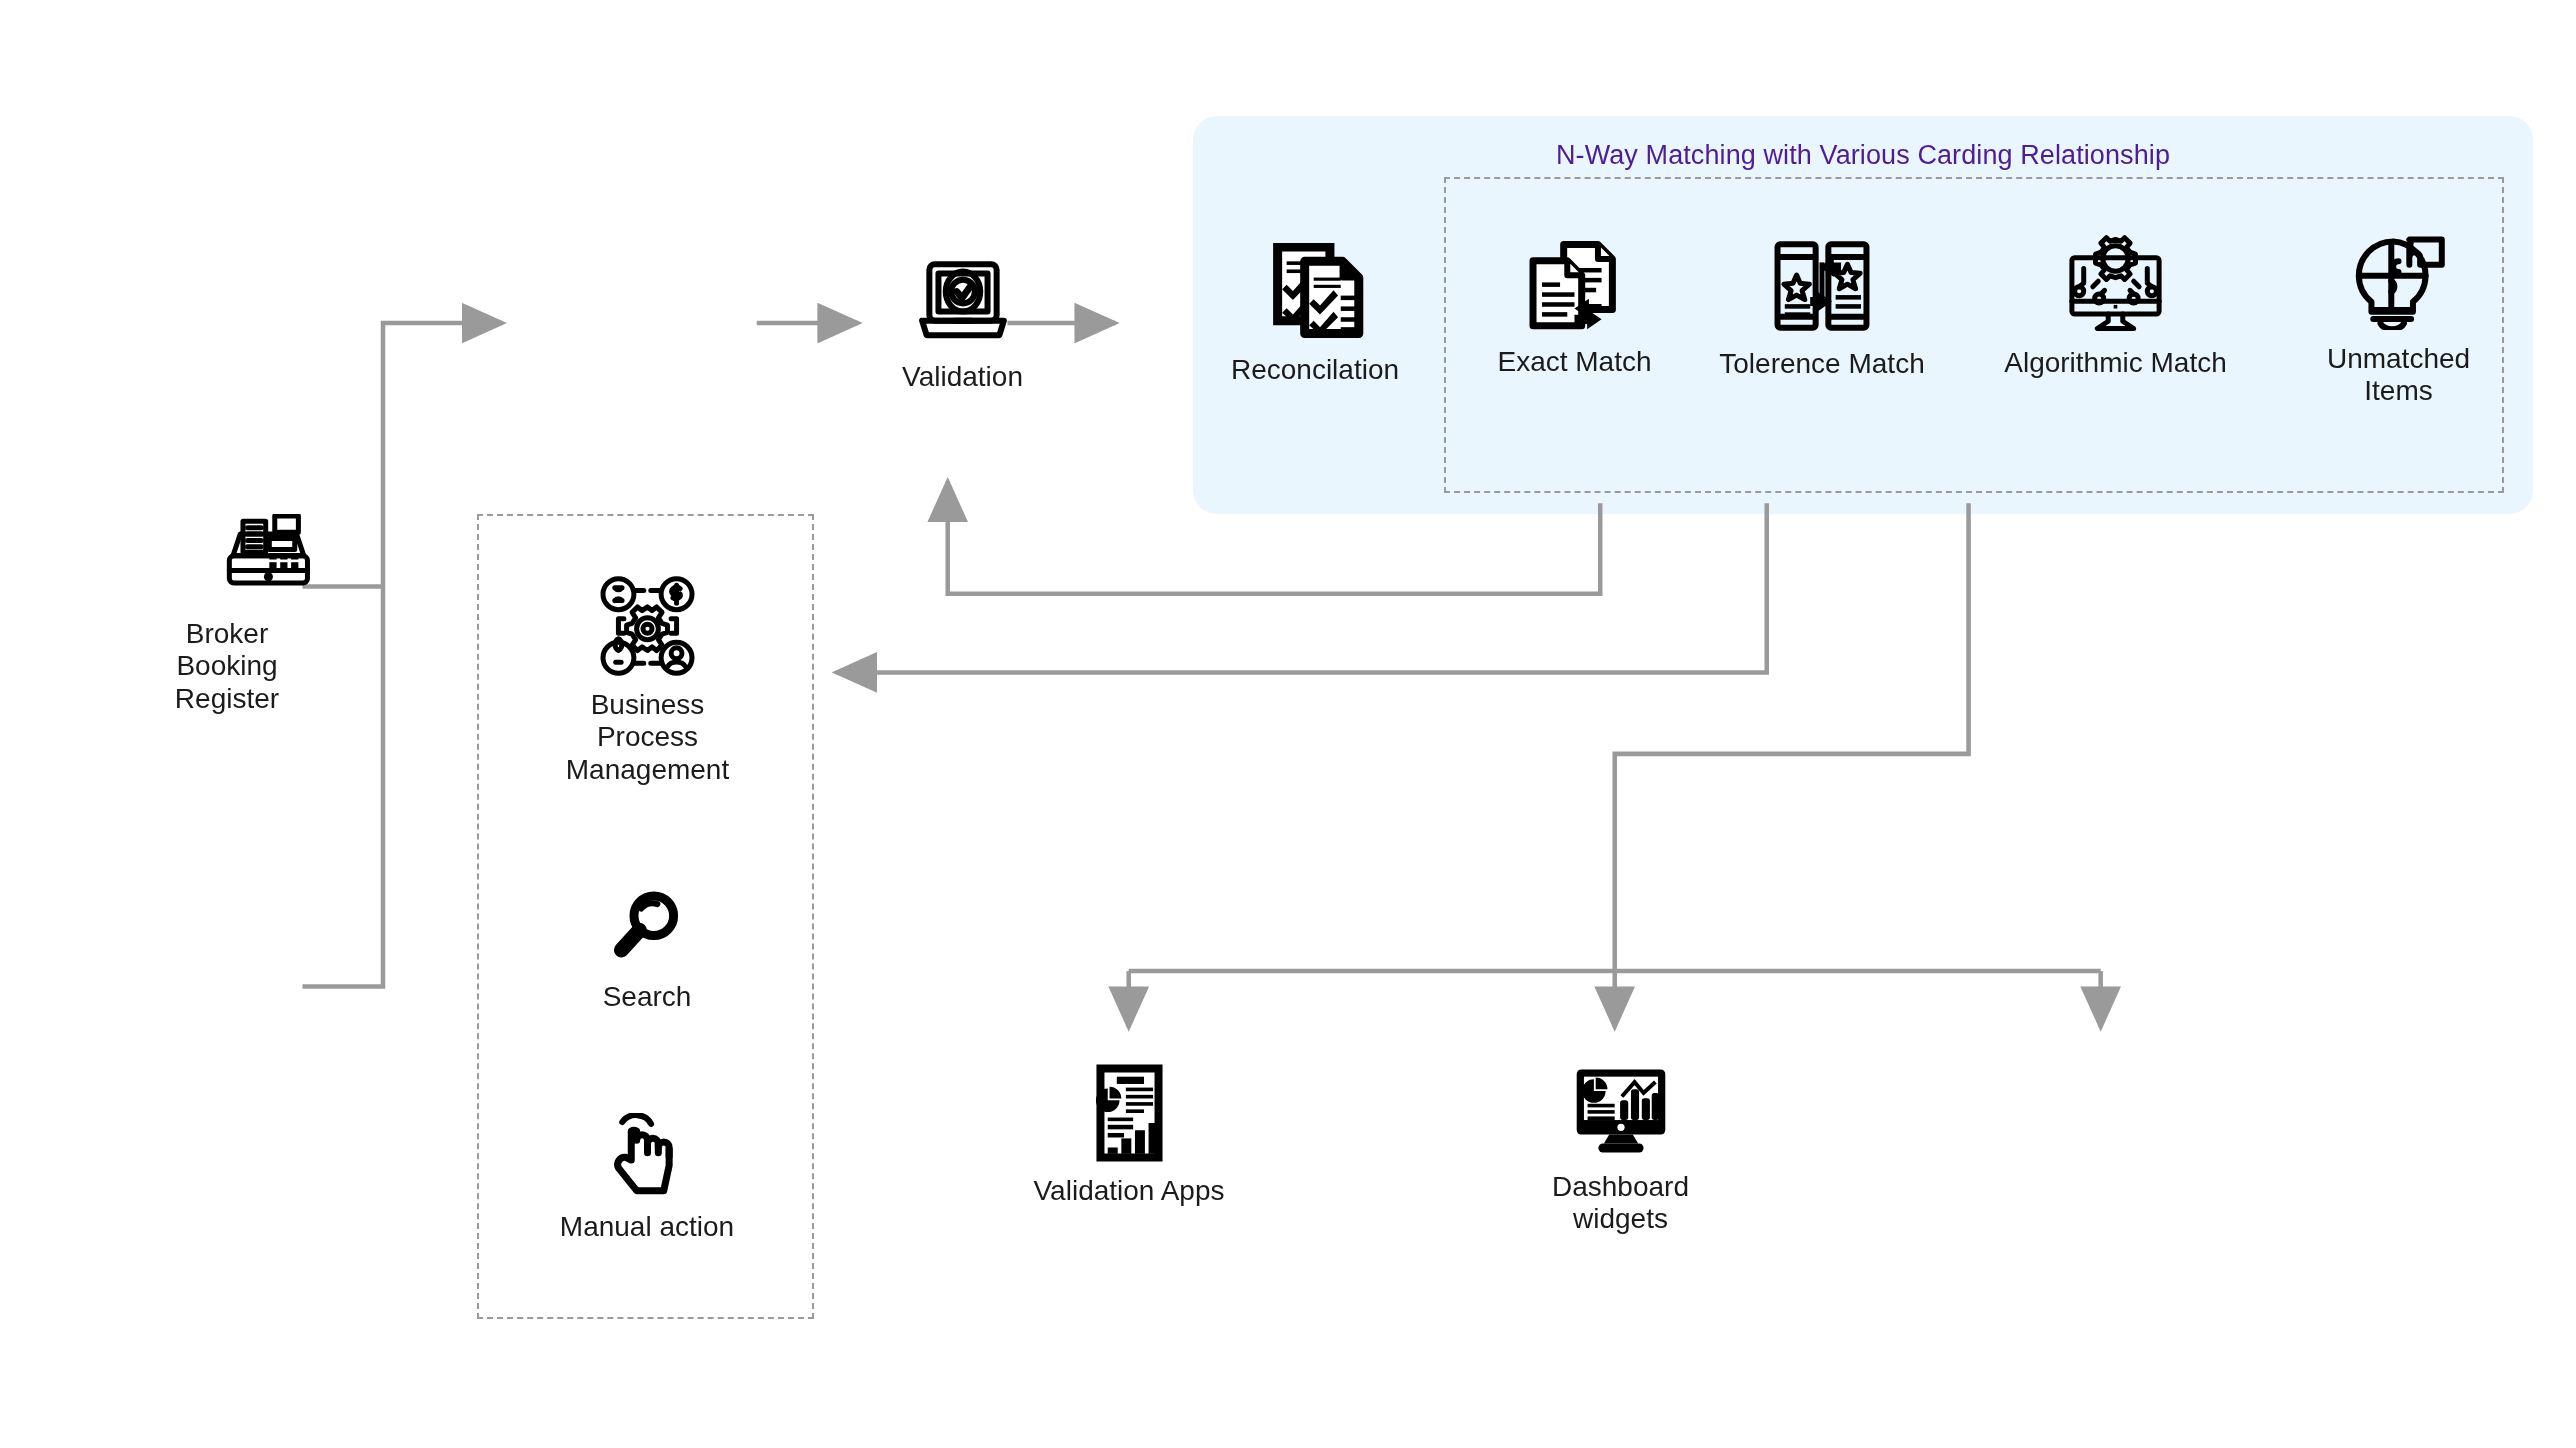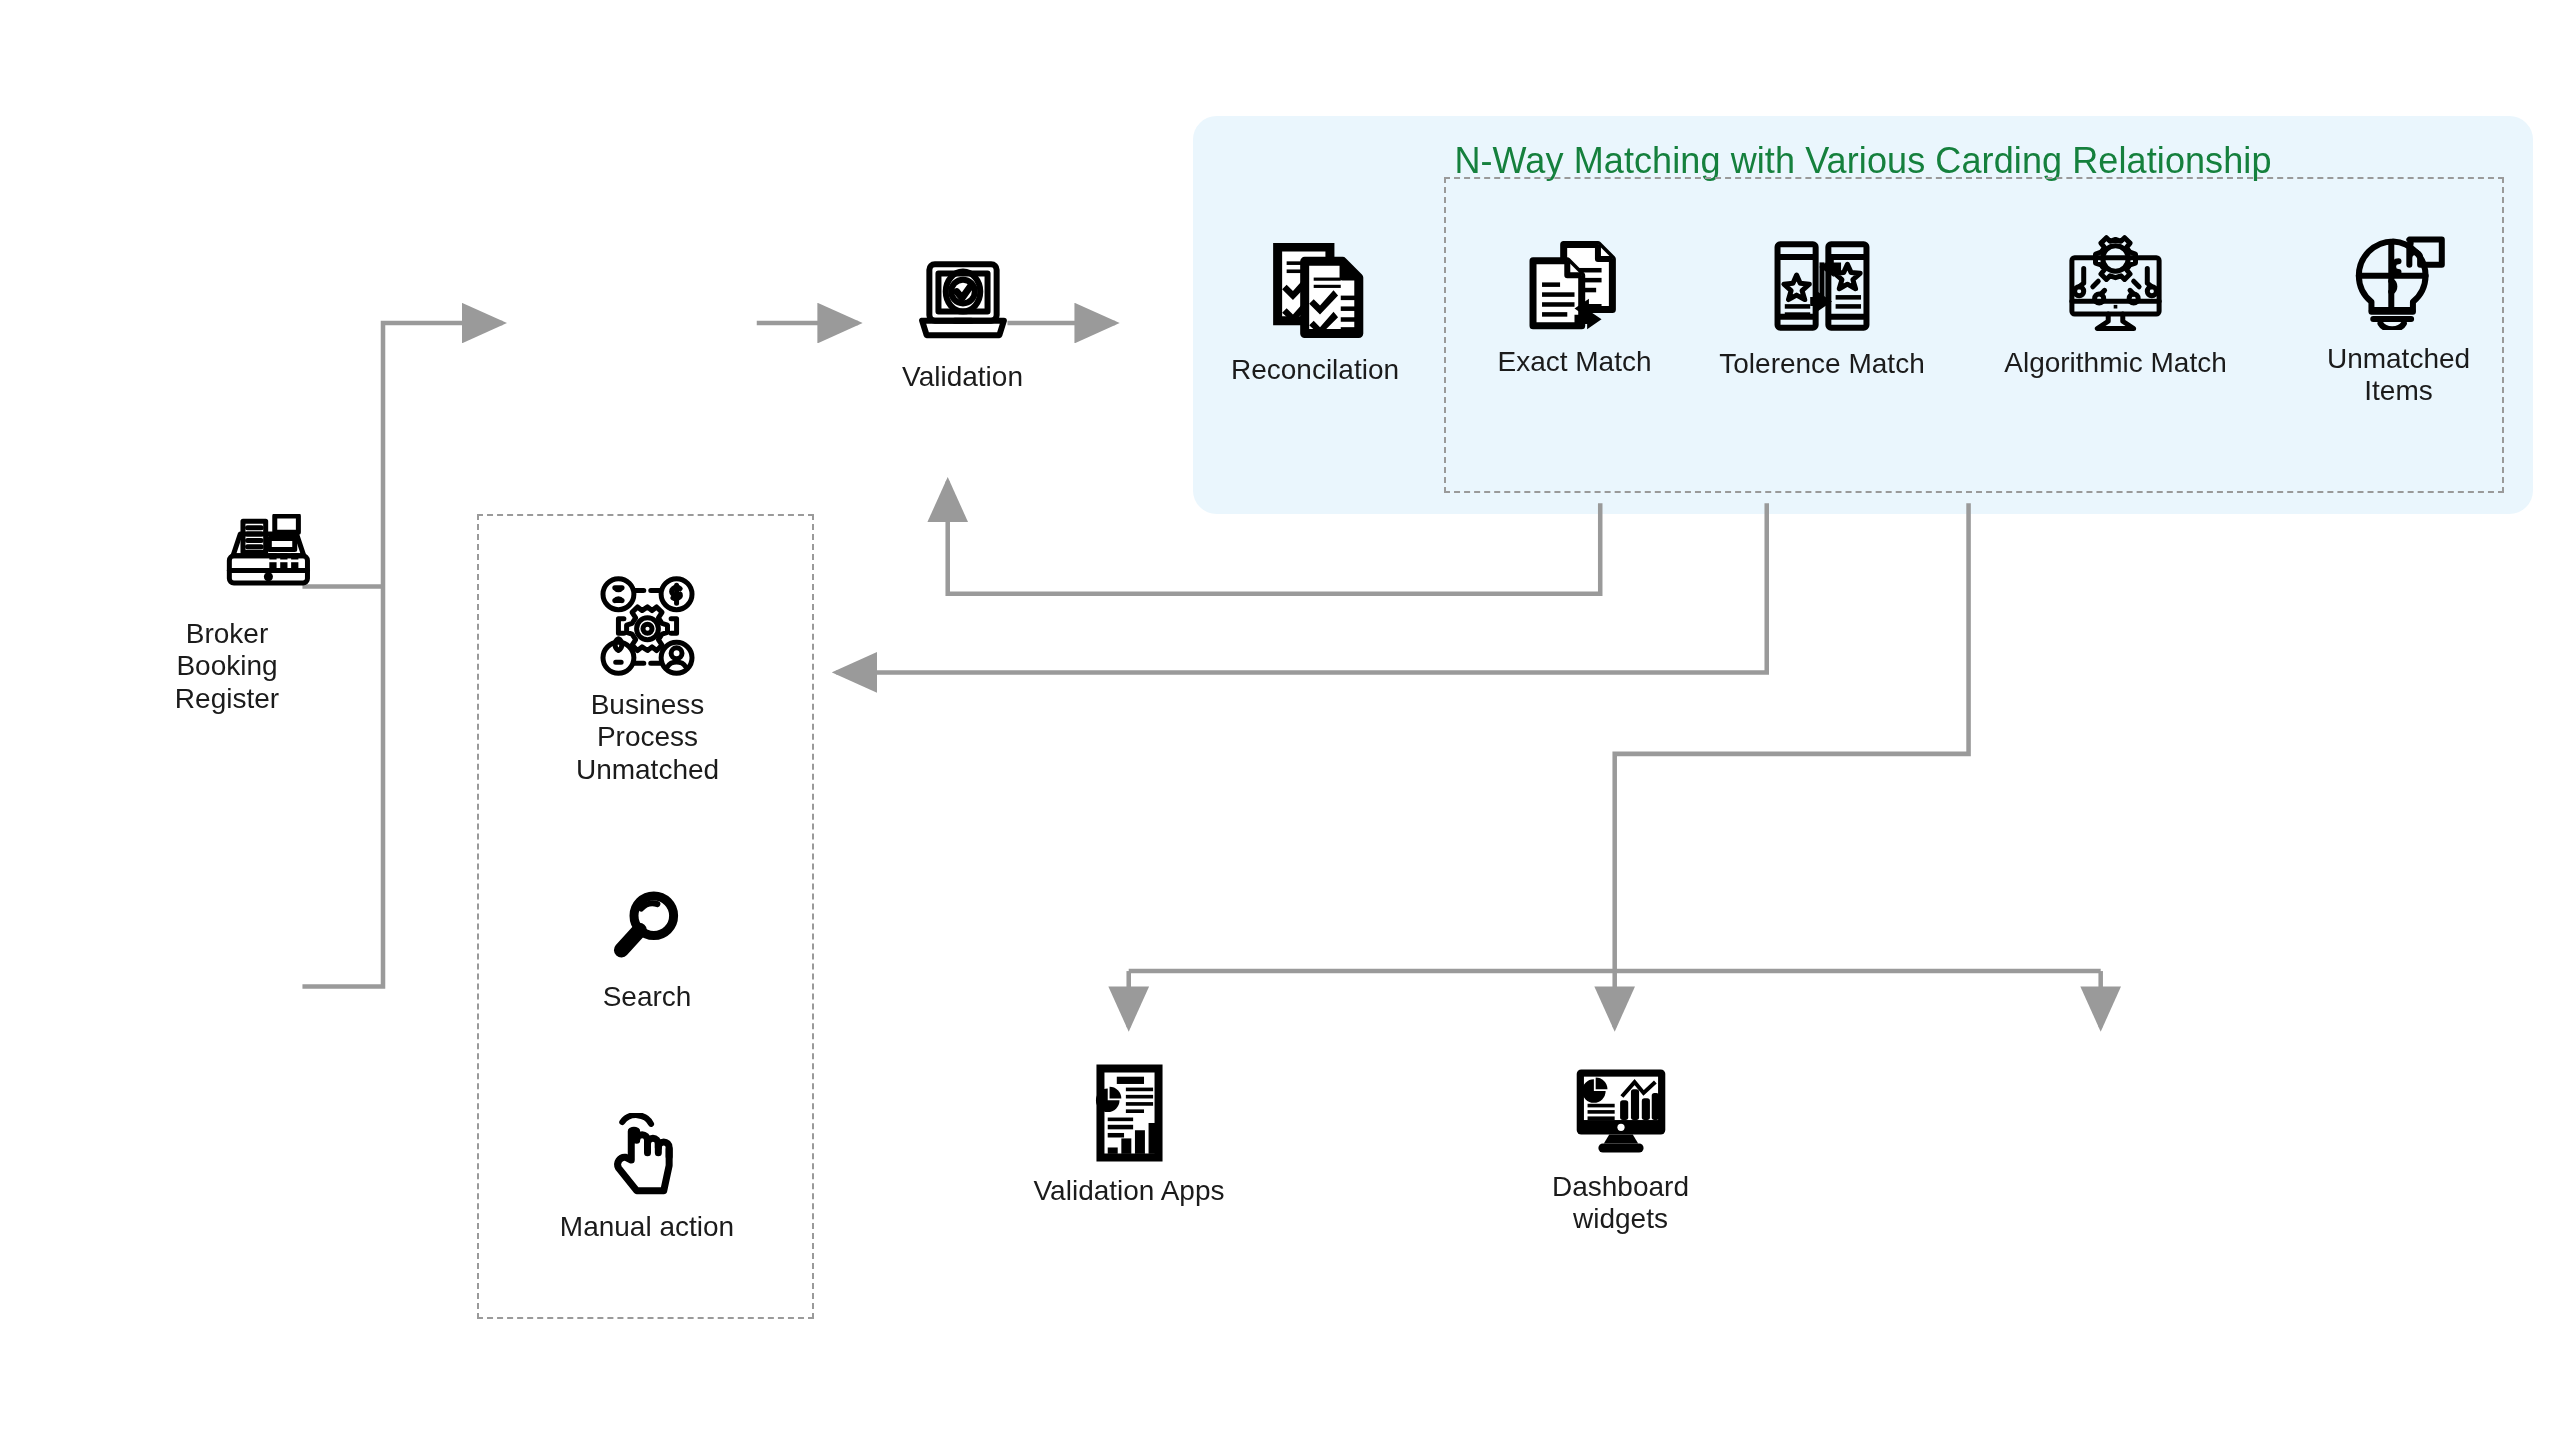--- a/index.html
+++ b/index.html
@@ -24,22 +24,22 @@
     left: 1193px; top: 116px;
     width: 1340px; height: 398px;
     background: #eaf6fd;
     border-radius: 23.5px;
   }
   .panel-title {
     position: absolute;
     left: 0; top: 23.5px;
     width: 100%;
     text-align: center;
-    font-size: 36px;
-    color: #15803d;
+    font-size: 27px;
+    color: #4c1d95;
     letter-spacing: 0.1px;
   }
   .dashed-inner {
     position: absolute;
     left: 1444px; top: 177px;
     width: 1060px; height: 316px;
     border: 2.7px dashed #9a9a9a;
   }
   .dashed-left {
     position: absolute;
@@ -297,21 +297,21 @@
           <path d="M24,13 L32,13 M24,27 L32,27 M24,13 a6,8 0 0,0 8,0 M24,27 a6,8 0 0,1 8,0"></path>
           <path d="M92,10 L92,30"></path>
           <path d="M96,14 a5,4 0 0,0 -8,0 a5,4 0 0,0 8,6 a5,4 0 0,1 -8,4"></path>
           <path d="M28,82 a6,7 0 0,1 0,-13 a6,7 0 0,1 0,13 Z M25,95 h6"></path>
           <circle cx="92" cy="85" r="6"></circle>
           <path d="M82,100 a11,9 0 0,1 20,0"></path>
         </g>
       </svg>
     </div>
     <div class="lbl">Business Process
-Unmatched</div>
+Management</div>
   </div>
 
   <div class="node" style="left:579px; top:887px; width:136px;">
     <div class="ico">
       <svg class="glyph" width="81" height="81" viewBox="0 0 90 90">
         <g fill="none" stroke="#000" stroke-linecap="round">
           <circle cx="52" cy="32" r="22" stroke-width="9"></circle>
           <path d="M38,24 a17,17 0 0,1 18,-5" stroke-width="6"></path>
           <path d="M36,48 L16,70" stroke-width="15"></path>
         </g>

